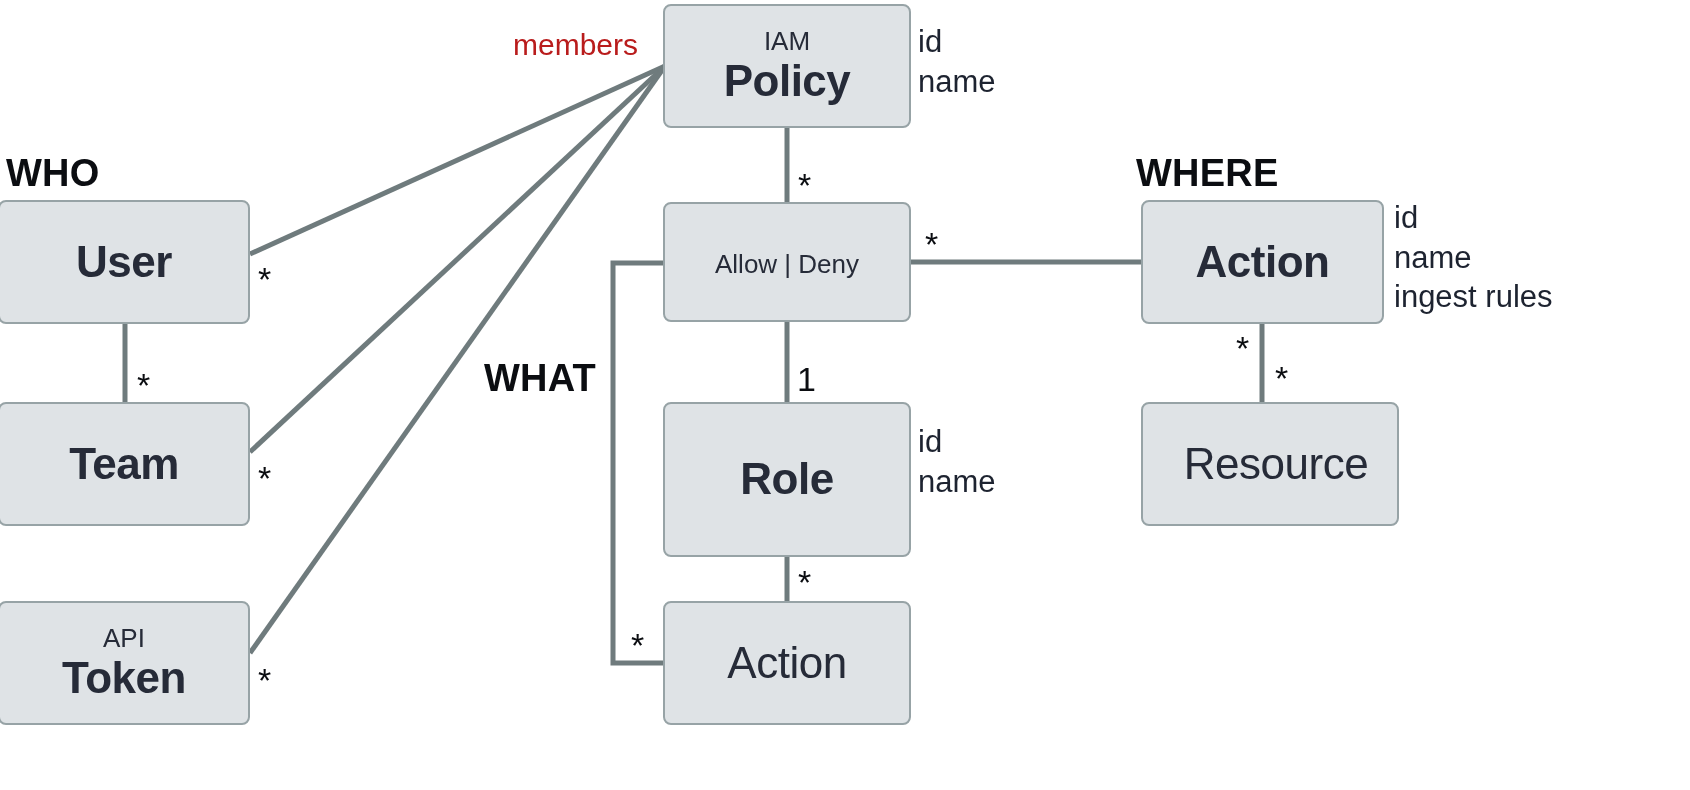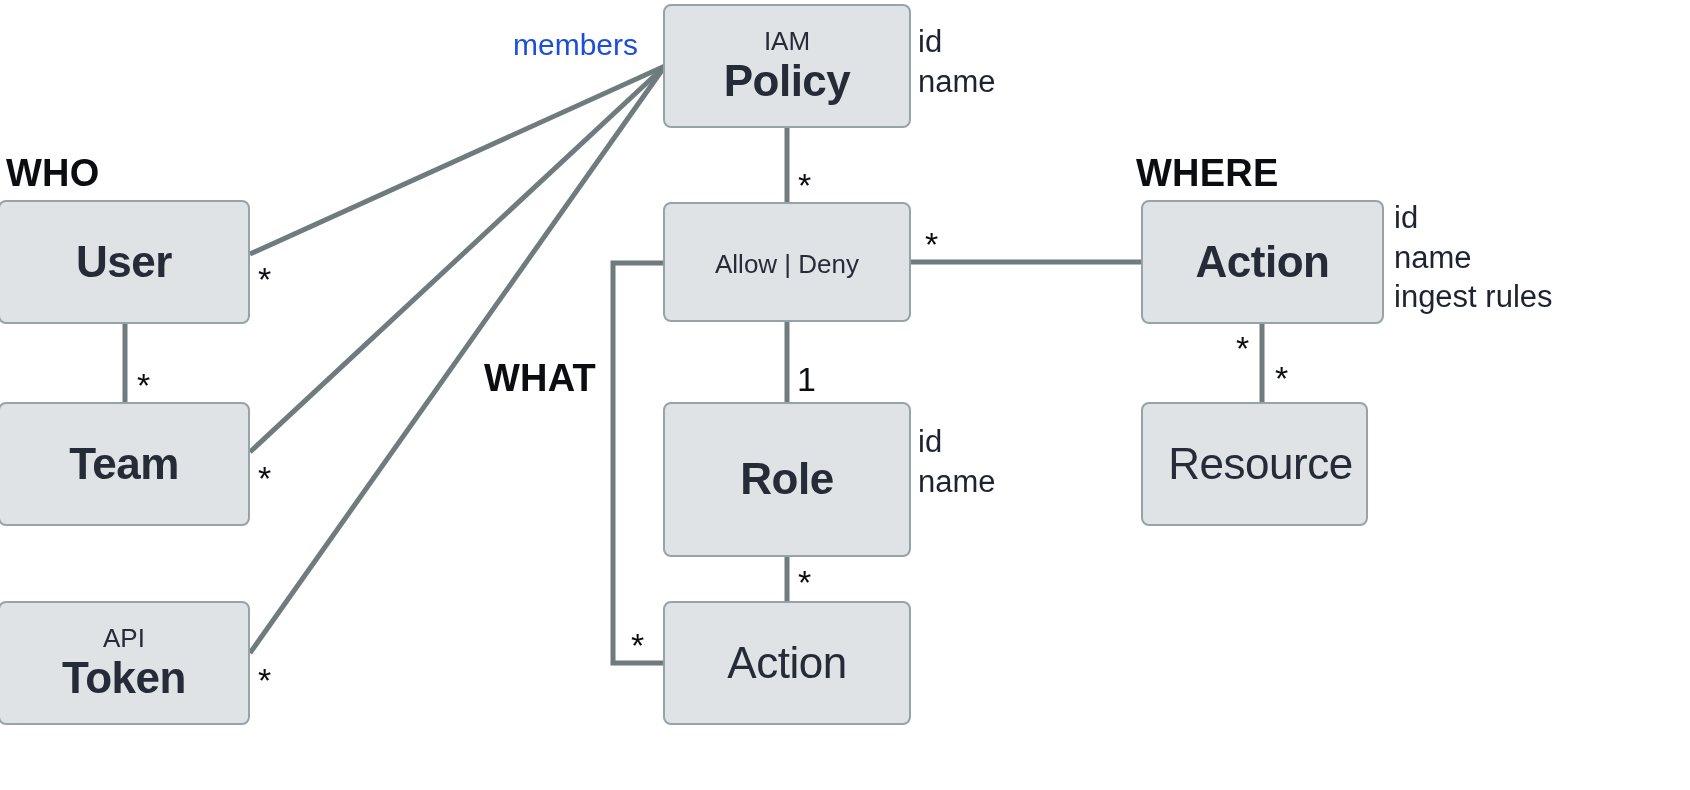--- a/index.html
+++ b/index.html
@@ -61,21 +61,21 @@
     font-size:38px;
     font-weight:700;
     color:#0b0d11;
     letter-spacing:0.2px;
     white-space:nowrap;
   }
   .edge-label{
     position:absolute;
     font-size:30px;
     font-weight:400;
-    color:#1d4ed8;
+    color:#b91c1c;
     white-space:nowrap;
   }
   .mult{
     position:absolute;
     font-size:34px;
     font-weight:400;
     color:#0b0d11;
     line-height:1;
     white-space:nowrap;
   }
@@ -149,21 +149,21 @@
   </div>
 
   <div class="node" style="left:663px; top:601px; width:248px; height:124px;">
     <div class="ttl light">Action</div>
   </div>
 
   <div class="node" style="left:1141px; top:200px; width:243px; height:124px;">
     <div class="ttl">Action</div>
   </div>
 
-  <div class="node" style="left:1141px; top:402px; width:227px; height:124px;padding-left:12px;">
+  <div class="node" style="left:1141px; top:402px; width:258px; height:124px;padding-left:12px;">
     <div class="ttl light">Resource</div>
   </div>
 
   <div class="attrs" style="left:918px; top:22px;">
     <div>id</div>
     <div>name</div>
   </div>
 
   <div class="attrs" style="left:918px; top:422px;">
     <div>id</div>

